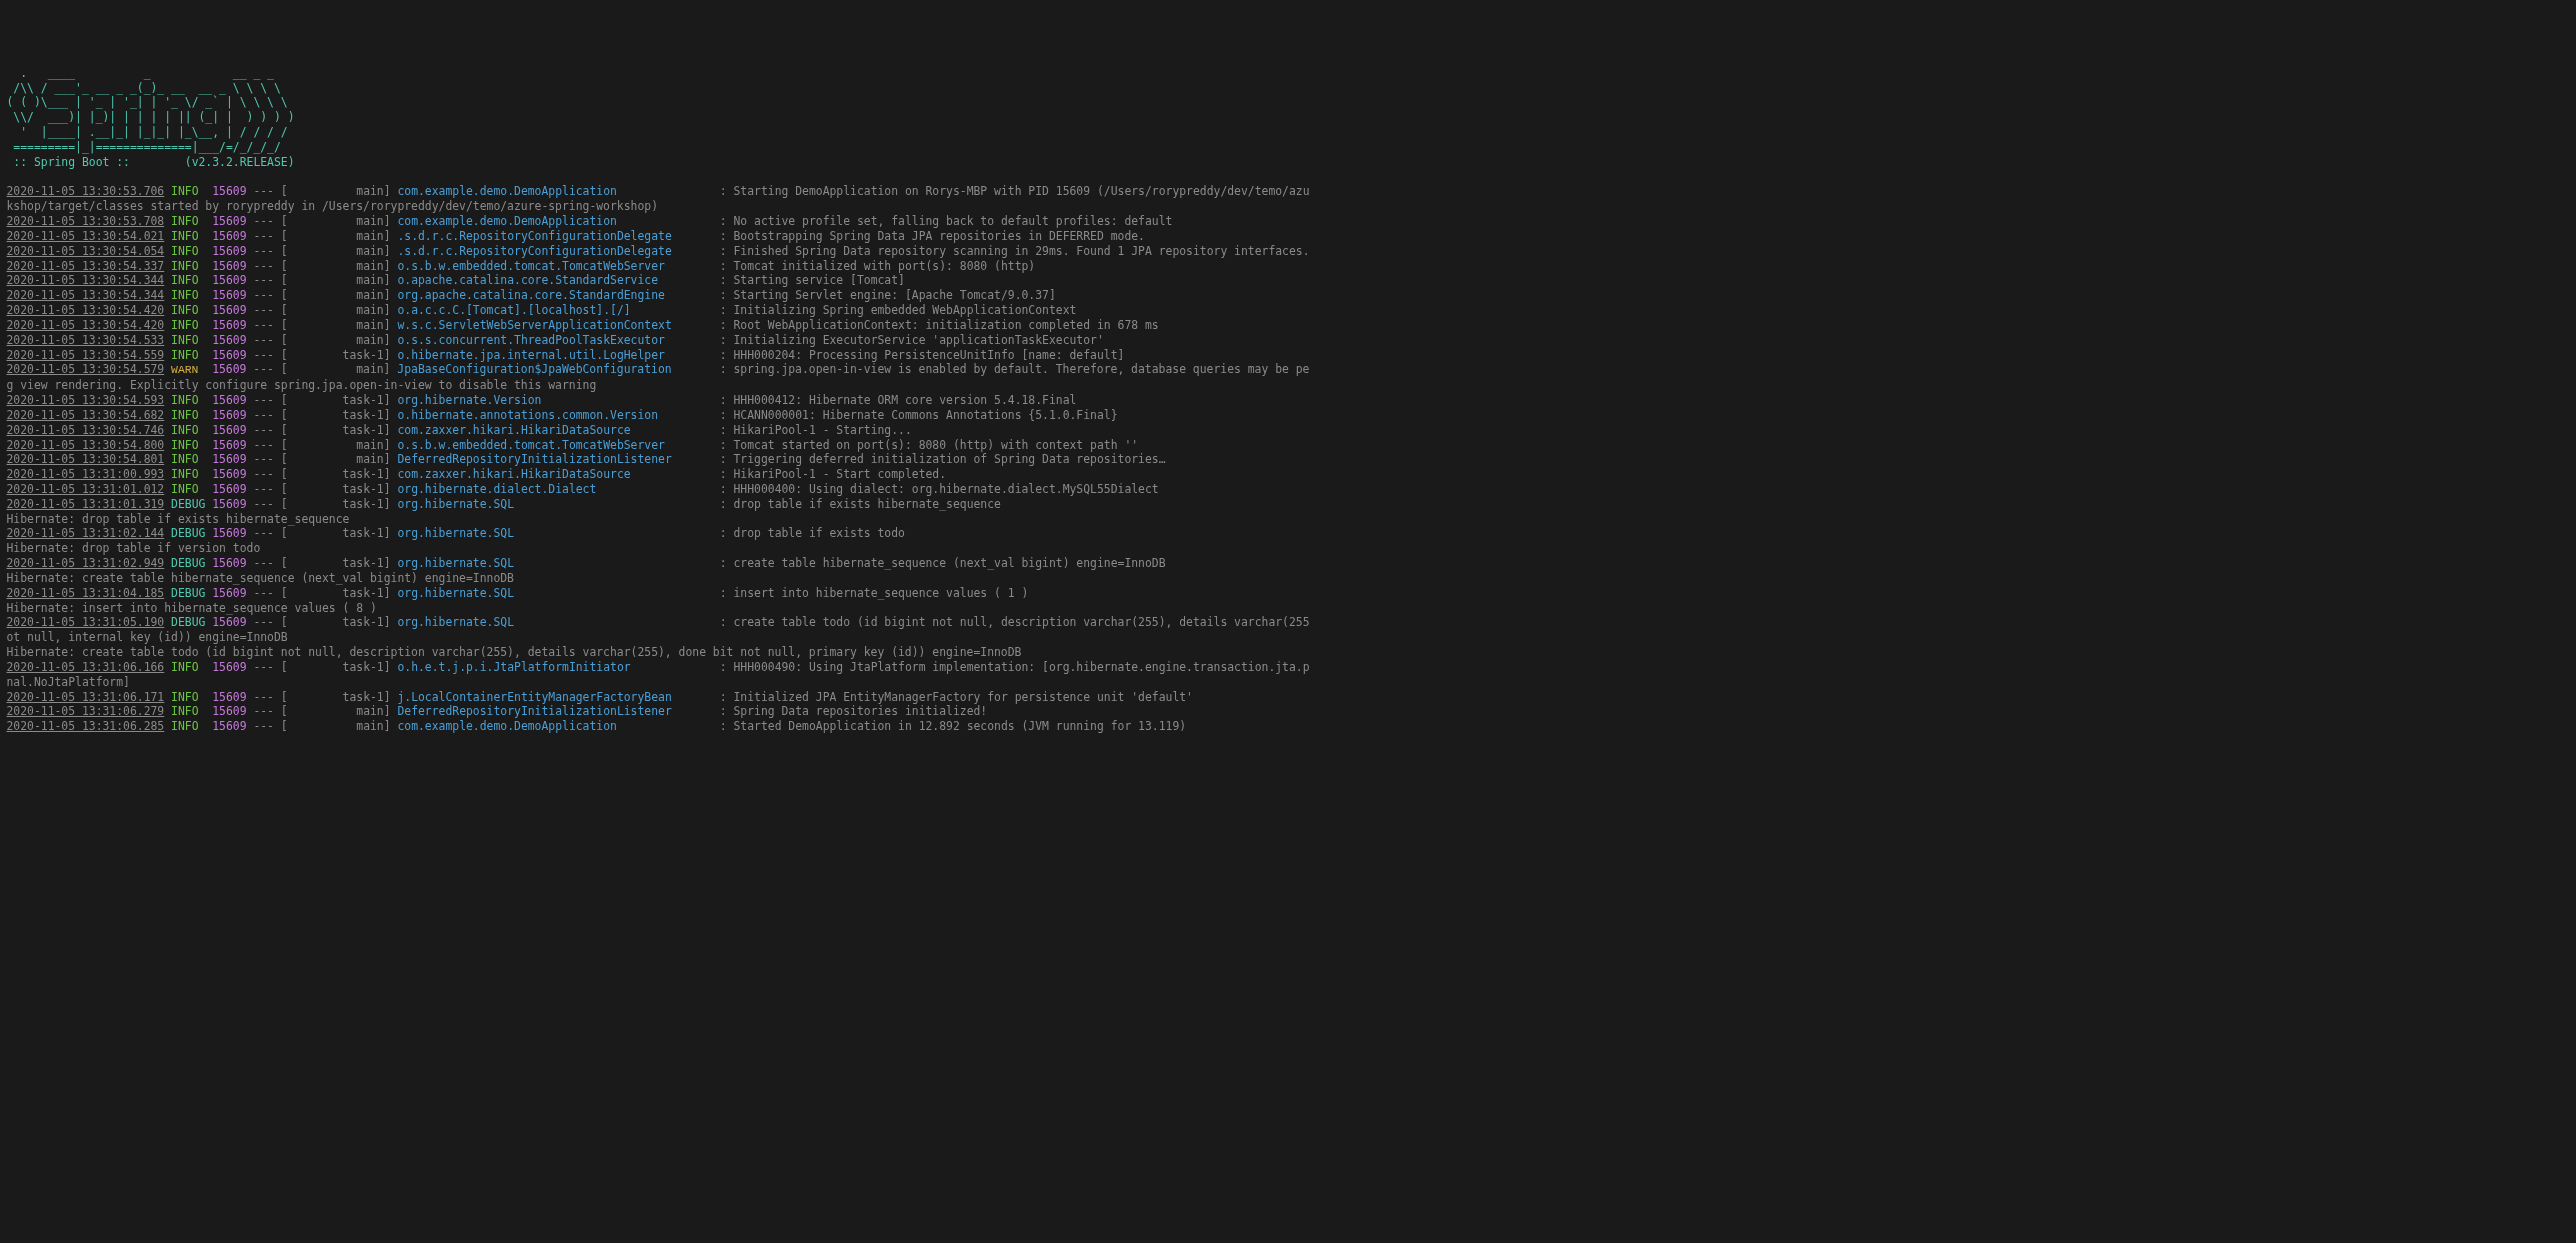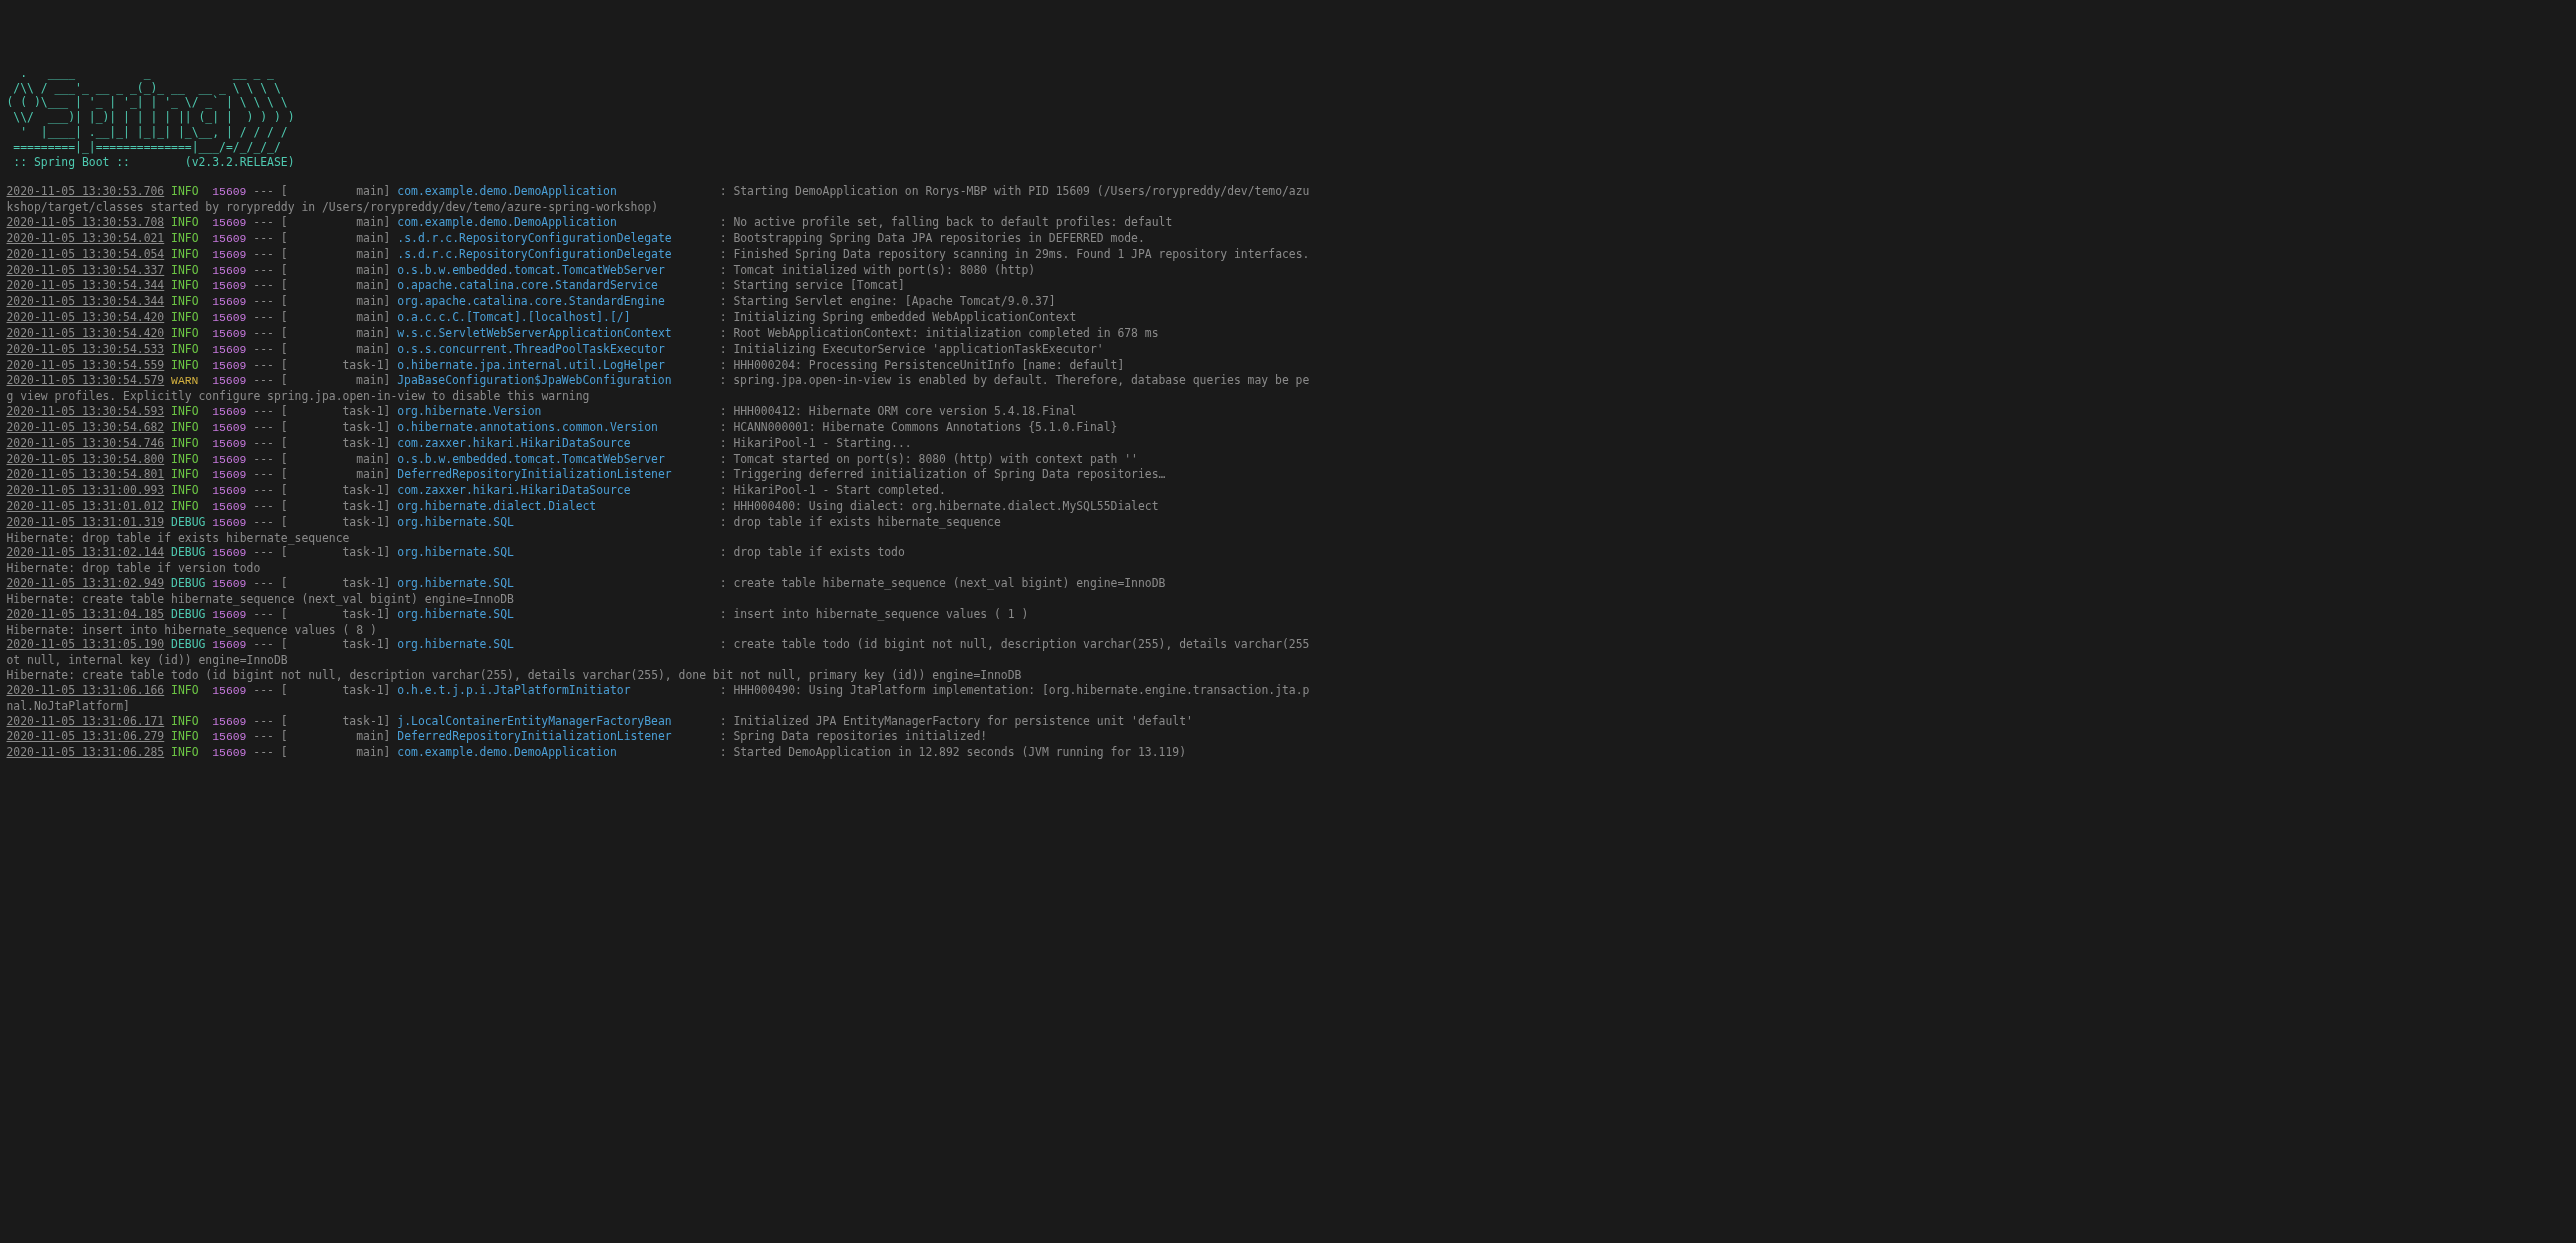--- a/index.html
+++ b/index.html
@@ -30,21 +30,20 @@
     .level-warn {
       color: #d4b13f;
       font-family: Liberation Mono, monospace;
     }
     .level-debug {
       color: #4ec9b0;
       text-align: right;
     }
     .pid {
       color: #c678dd;
-      font-family: Liberation Mono, monospace;
     }
     .dashes {
       color: #8a8a8a;
     }
     .bracket {
       color: #8a8a8a;
     }
     .logger {
       color: #4a9fd6;
     }
@@ -74,21 +73,21 @@
 <span class="timestamp">2020-11-05 13:30:54.021</span> <span class="level-info">INFO </span> <span class="pid">15609</span> <span class="dashes">---</span> <span class="bracket">[</span><span class="message">          main</span><span class="bracket">]</span> <span class="logger">.s.d.r.c.RepositoryConfigurationDelegate      </span> <span class="colon">:</span> <span class="message">Bootstrapping Spring Data JPA repositories in DEFERRED mode.</span>
 <span class="timestamp">2020-11-05 13:30:54.054</span> <span class="level-info">INFO </span> <span class="pid">15609</span> <span class="dashes">---</span> <span class="bracket">[</span><span class="message">          main</span><span class="bracket">]</span> <span class="logger">.s.d.r.c.RepositoryConfigurationDelegate      </span> <span class="colon">:</span> <span class="message">Finished Spring Data repository scanning in 29ms. Found 1 JPA repository interfaces.</span>
 <span class="timestamp">2020-11-05 13:30:54.337</span> <span class="level-info">INFO </span> <span class="pid">15609</span> <span class="dashes">---</span> <span class="bracket">[</span><span class="message">          main</span><span class="bracket">]</span> <span class="logger">o.s.b.w.embedded.tomcat.TomcatWebServer       </span> <span class="colon">:</span> <span class="message">Tomcat initialized with port(s): 8080 (http)</span>
 <span class="timestamp">2020-11-05 13:30:54.344</span> <span class="level-info">INFO </span> <span class="pid">15609</span> <span class="dashes">---</span> <span class="bracket">[</span><span class="message">          main</span><span class="bracket">]</span> <span class="logger">o.apache.catalina.core.StandardService        </span> <span class="colon">:</span> <span class="message">Starting service [Tomcat]</span>
 <span class="timestamp">2020-11-05 13:30:54.344</span> <span class="level-info">INFO </span> <span class="pid">15609</span> <span class="dashes">---</span> <span class="bracket">[</span><span class="message">          main</span><span class="bracket">]</span> <span class="logger">org.apache.catalina.core.StandardEngine       </span> <span class="colon">:</span> <span class="message">Starting Servlet engine: [Apache Tomcat/9.0.37]</span>
 <span class="timestamp">2020-11-05 13:30:54.420</span> <span class="level-info">INFO </span> <span class="pid">15609</span> <span class="dashes">---</span> <span class="bracket">[</span><span class="message">          main</span><span class="bracket">]</span> <span class="logger">o.a.c.c.C.[Tomcat].[localhost].[/]            </span> <span class="colon">:</span> <span class="message">Initializing Spring embedded WebApplicationContext</span>
 <span class="timestamp">2020-11-05 13:30:54.420</span> <span class="level-info">INFO </span> <span class="pid">15609</span> <span class="dashes">---</span> <span class="bracket">[</span><span class="message">          main</span><span class="bracket">]</span> <span class="logger">w.s.c.ServletWebServerApplicationContext      </span> <span class="colon">:</span> <span class="message">Root WebApplicationContext: initialization completed in 678 ms</span>
 <span class="timestamp">2020-11-05 13:30:54.533</span> <span class="level-info">INFO </span> <span class="pid">15609</span> <span class="dashes">---</span> <span class="bracket">[</span><span class="message">          main</span><span class="bracket">]</span> <span class="logger">o.s.s.concurrent.ThreadPoolTaskExecutor       </span> <span class="colon">:</span> <span class="message">Initializing ExecutorService 'applicationTaskExecutor'</span>
 <span class="timestamp">2020-11-05 13:30:54.559</span> <span class="level-info">INFO </span> <span class="pid">15609</span> <span class="dashes">---</span> <span class="bracket">[</span><span class="message">        task-1</span><span class="bracket">]</span> <span class="logger">o.hibernate.jpa.internal.util.LogHelper       </span> <span class="colon">:</span> <span class="message">HHH000204: Processing PersistenceUnitInfo [name: default]</span>
 <span class="timestamp">2020-11-05 13:30:54.579</span> <span class="level-warn">WARN </span> <span class="pid">15609</span> <span class="dashes">---</span> <span class="bracket">[</span><span class="message">          main</span><span class="bracket">]</span> <span class="logger">JpaBaseConfiguration$JpaWebConfiguration      </span> <span class="colon">:</span> <span class="message">spring.jpa.open-in-view is enabled by default. Therefore, database queries may be pe</span>
-<span class="message">g view profiles. Explicitly configure spring.jpa.open-in-view to disable this warning</span>
+<span class="message">g view rendering. Explicitly configure spring.jpa.open-in-view to disable this warning</span>
 <span class="timestamp">2020-11-05 13:30:54.593</span> <span class="level-info">INFO </span> <span class="pid">15609</span> <span class="dashes">---</span> <span class="bracket">[</span><span class="message">        task-1</span><span class="bracket">]</span> <span class="logger">org.hibernate.Version                         </span> <span class="colon">:</span> <span class="message">HHH000412: Hibernate ORM core version 5.4.18.Final</span>
 <span class="timestamp">2020-11-05 13:30:54.682</span> <span class="level-info">INFO </span> <span class="pid">15609</span> <span class="dashes">---</span> <span class="bracket">[</span><span class="message">        task-1</span><span class="bracket">]</span> <span class="logger">o.hibernate.annotations.common.Version        </span> <span class="colon">:</span> <span class="message">HCANN000001: Hibernate Commons Annotations {5.1.0.Final}</span>
 <span class="timestamp">2020-11-05 13:30:54.746</span> <span class="level-info">INFO </span> <span class="pid">15609</span> <span class="dashes">---</span> <span class="bracket">[</span><span class="message">        task-1</span><span class="bracket">]</span> <span class="logger">com.zaxxer.hikari.HikariDataSource            </span> <span class="colon">:</span> <span class="message">HikariPool-1 - Starting...</span>
 <span class="timestamp">2020-11-05 13:30:54.800</span> <span class="level-info">INFO </span> <span class="pid">15609</span> <span class="dashes">---</span> <span class="bracket">[</span><span class="message">          main</span><span class="bracket">]</span> <span class="logger">o.s.b.w.embedded.tomcat.TomcatWebServer       </span> <span class="colon">:</span> <span class="message">Tomcat started on port(s): 8080 (http) with context path ''</span>
 <span class="timestamp">2020-11-05 13:30:54.801</span> <span class="level-info">INFO </span> <span class="pid">15609</span> <span class="dashes">---</span> <span class="bracket">[</span><span class="message">          main</span><span class="bracket">]</span> <span class="logger">DeferredRepositoryInitializationListener      </span> <span class="colon">:</span> <span class="message">Triggering deferred initialization of Spring Data repositories…</span>
 <span class="timestamp">2020-11-05 13:31:00.993</span> <span class="level-info">INFO </span> <span class="pid">15609</span> <span class="dashes">---</span> <span class="bracket">[</span><span class="message">        task-1</span><span class="bracket">]</span> <span class="logger">com.zaxxer.hikari.HikariDataSource            </span> <span class="colon">:</span> <span class="message">HikariPool-1 - Start completed.</span>
 <span class="timestamp">2020-11-05 13:31:01.012</span> <span class="level-info">INFO </span> <span class="pid">15609</span> <span class="dashes">---</span> <span class="bracket">[</span><span class="message">        task-1</span><span class="bracket">]</span> <span class="logger">org.hibernate.dialect.Dialect                 </span> <span class="colon">:</span> <span class="message">HHH000400: Using dialect: org.hibernate.dialect.MySQL55Dialect</span>
 <span class="timestamp">2020-11-05 13:31:01.319</span> <span class="level-debug">DEBUG</span> <span class="pid">15609</span> <span class="dashes">---</span> <span class="bracket">[</span><span class="message">        task-1</span><span class="bracket">]</span> <span class="logger">org.hibernate.SQL                             </span> <span class="colon">:</span> <span class="message">drop table if exists hibernate_sequence</span>
 <span class="message">Hibernate: drop table if exists hibernate_sequence</span>
 <span class="timestamp">2020-11-05 13:31:02.144</span> <span class="level-debug">DEBUG</span> <span class="pid">15609</span> <span class="dashes">---</span> <span class="bracket">[</span><span class="message">        task-1</span><span class="bracket">]</span> <span class="logger">org.hibernate.SQL                             </span> <span class="colon">:</span> <span class="message">drop table if exists todo</span>

